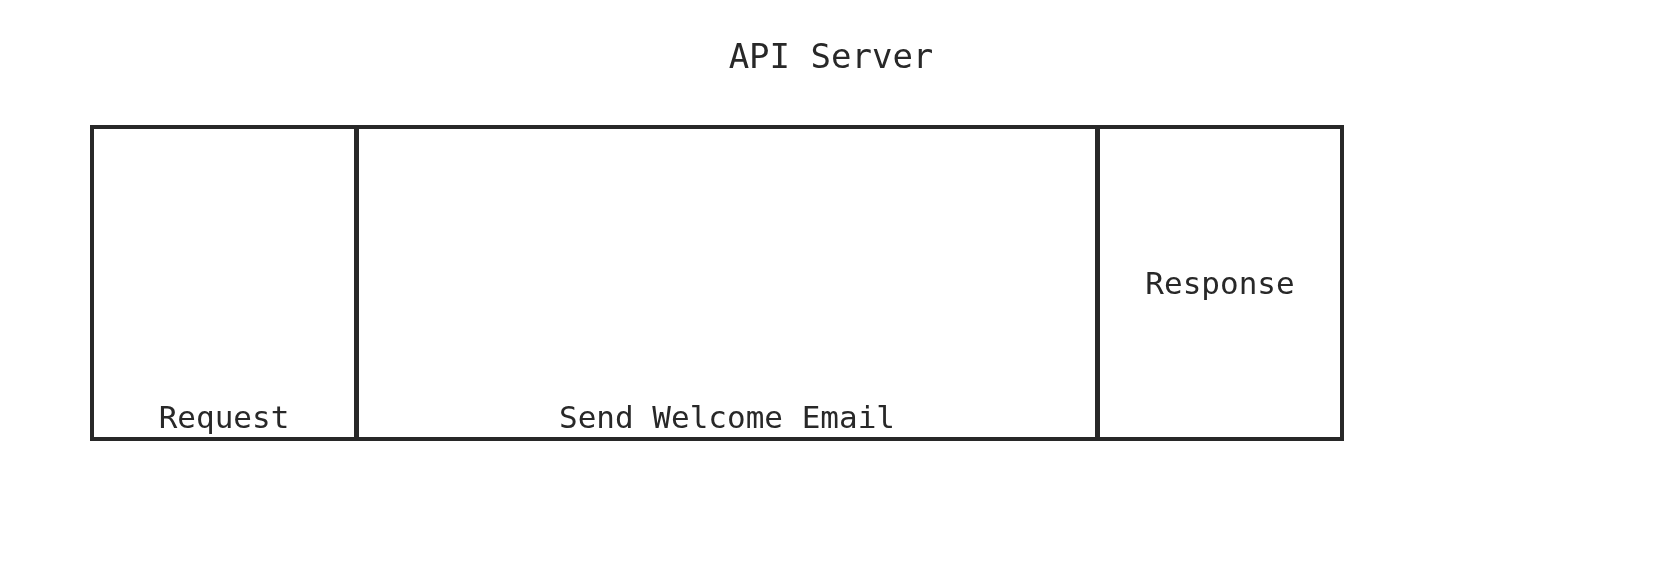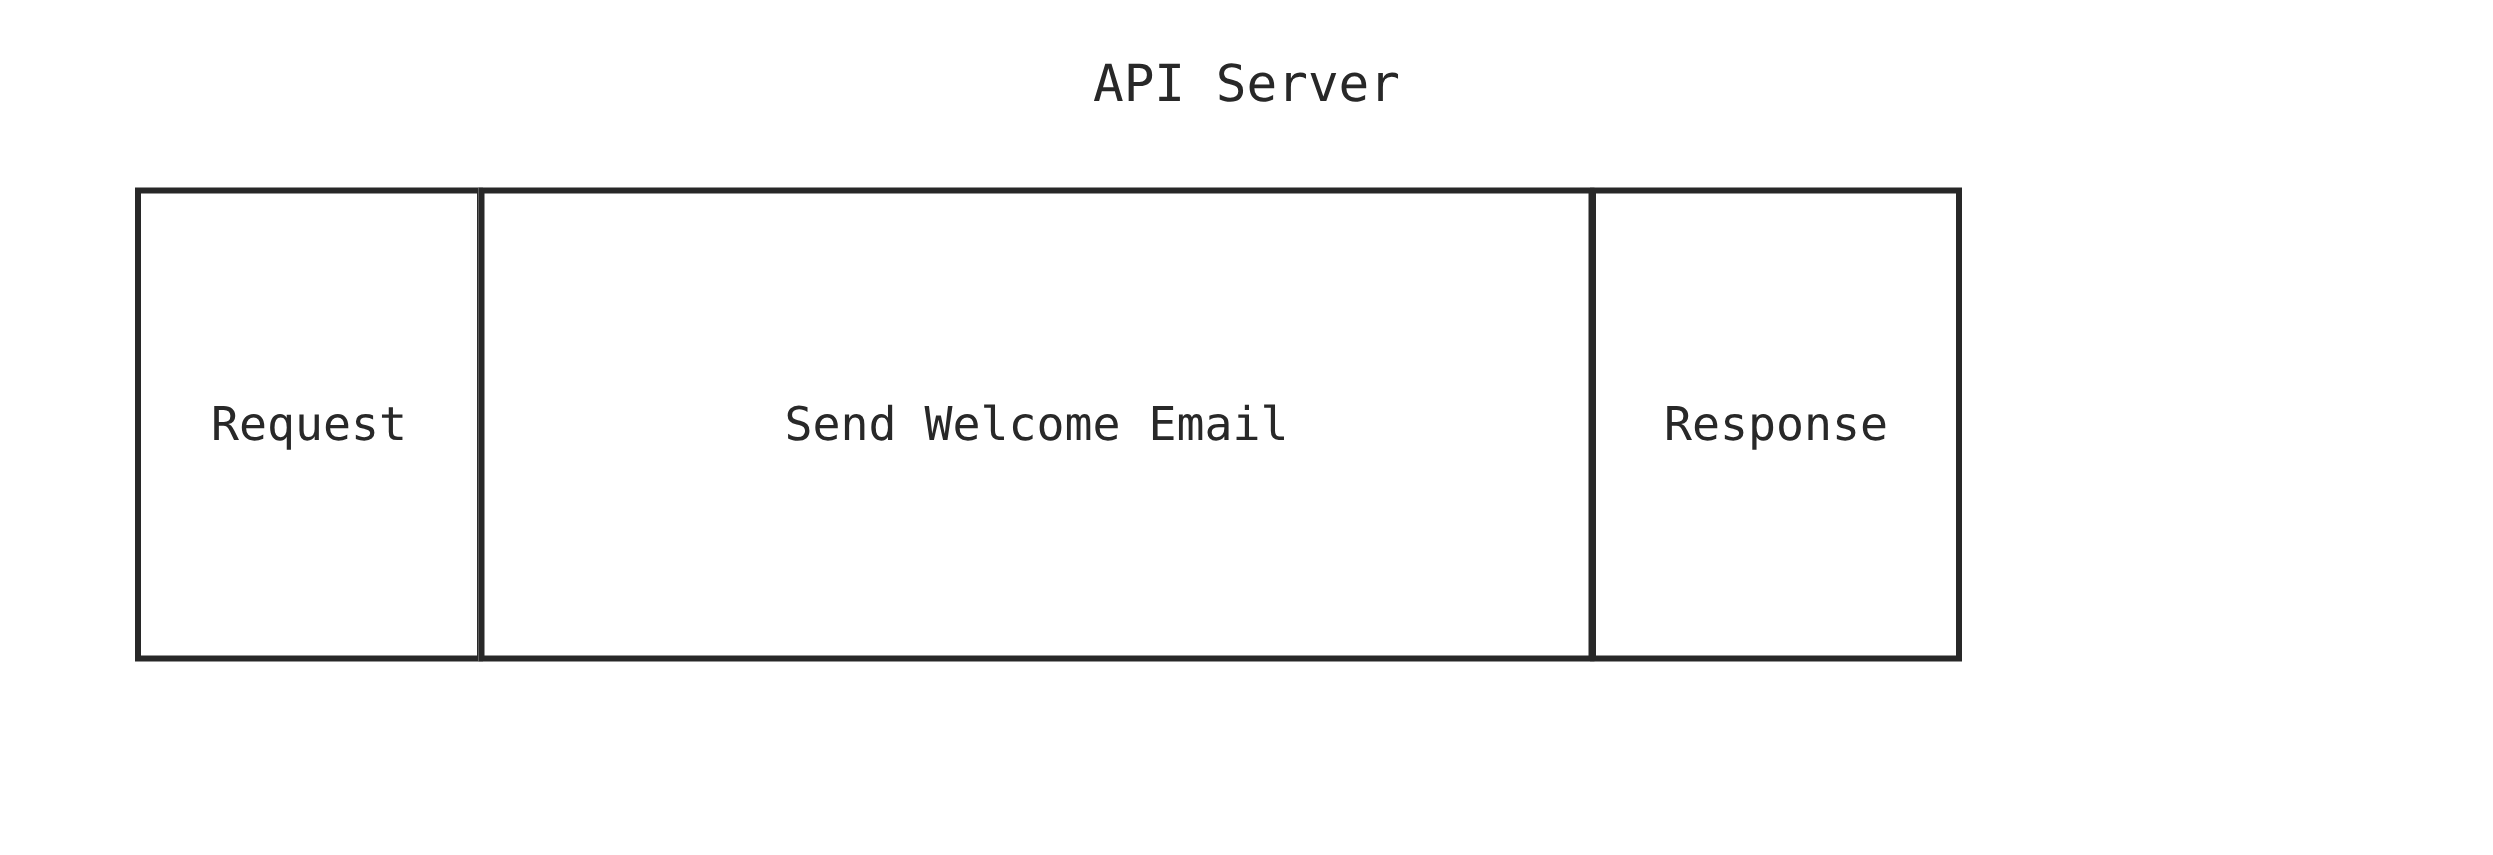--- a/index.html
+++ b/index.html
@@ -56,26 +56,26 @@
 </style>
 </head>
 <body>
 
 <div class="stage">
 
   <div class="diagram-title">API Server</div>
 
   <div class="span-row">
 
-    <div class="span-box" style="width: 232px;">
+    <div class="span-box" style="width: 268px; align-items: flex-end;">
       <span class="span-label">Request</span>
     </div>
 
 
-    <div class="span-box" style="width: 744px;">
+    <div class="span-box" style="width: 744px; align-items: flex-end;">
       <span class="span-label">Send Welcome Email</span>
     </div>
 
     <div class="span-box" style="width: 248px;">
       <span class="span-label">Response</span>
     </div>
 
   </div>
 </div>
 

